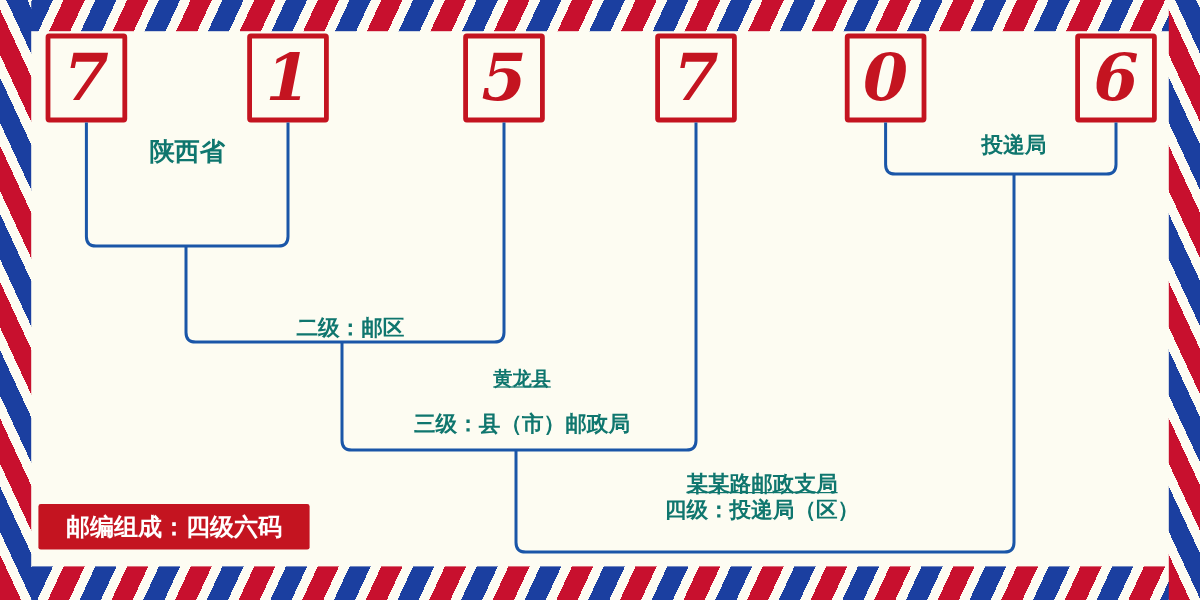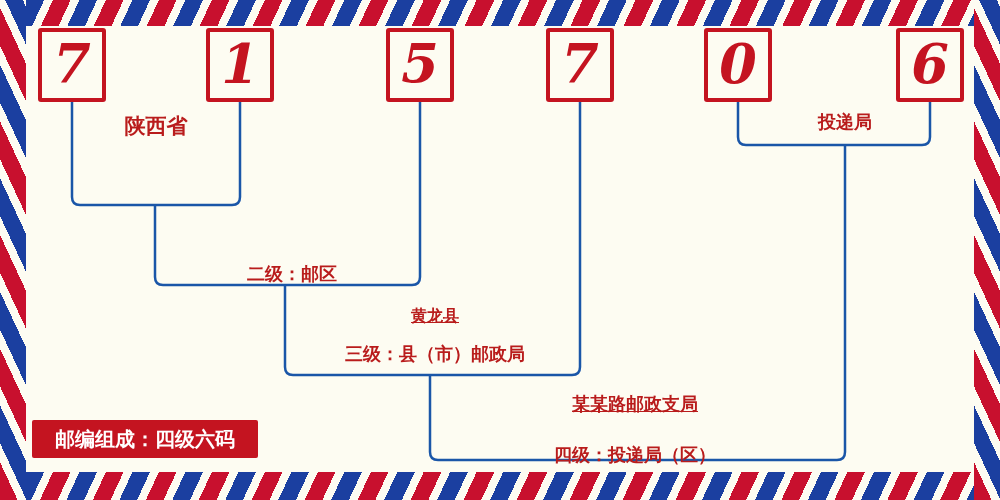--- a/index.html
+++ b/index.html
@@ -55,34 +55,34 @@
   #digit-4{left:704px;}
   #digit-5{left:896px;}
 
   
   #lines{position:absolute;left:0;top:0;pointer-events:none;}
   #lines path{fill:none;stroke:#1a56a8;stroke-width:2.5;}
 
   
   .lbl{
     position:absolute;
-    color:#b91c1c;
+    color:#0f766e;
     font-weight:bold;
     text-align:center;
   }
   .lbl-big{font-size:21px;}
   .lbl-mid{font-size:18px;line-height:27px;}
 
   #lbl-region1{left:76px;top:112px;width:160px;}
   #lbl-level1{left:66px;top:142px;width:180px;}
   #lbl-level2{left:212px;top:260px;width:160px;}
   #lbl-region3{left:355px;top:306px;width:160px;font-size:16px;text-decoration:underline;}
   #lbl-level3{left:315px;top:340px;width:240px;}
   #lbl-region4{left:515px;top:390px;width:240px;text-decoration:underline;}
-  #lbl-level4{left:515px;top:441px;width:240px;}
+  #lbl-level4{left:515px;top:412px;width:240px;}
   #lbl-delivery{left:765px;top:108px;width:160px;text-align:center;}
 
   
   #badge{
     position:absolute;left:32px;top:420px;
     width:226px;height:38px;
     background:#c41420;
     color:#ffffff;
     font-size:20px;font-weight:bold;
     line-height:38px;text-align:center;

